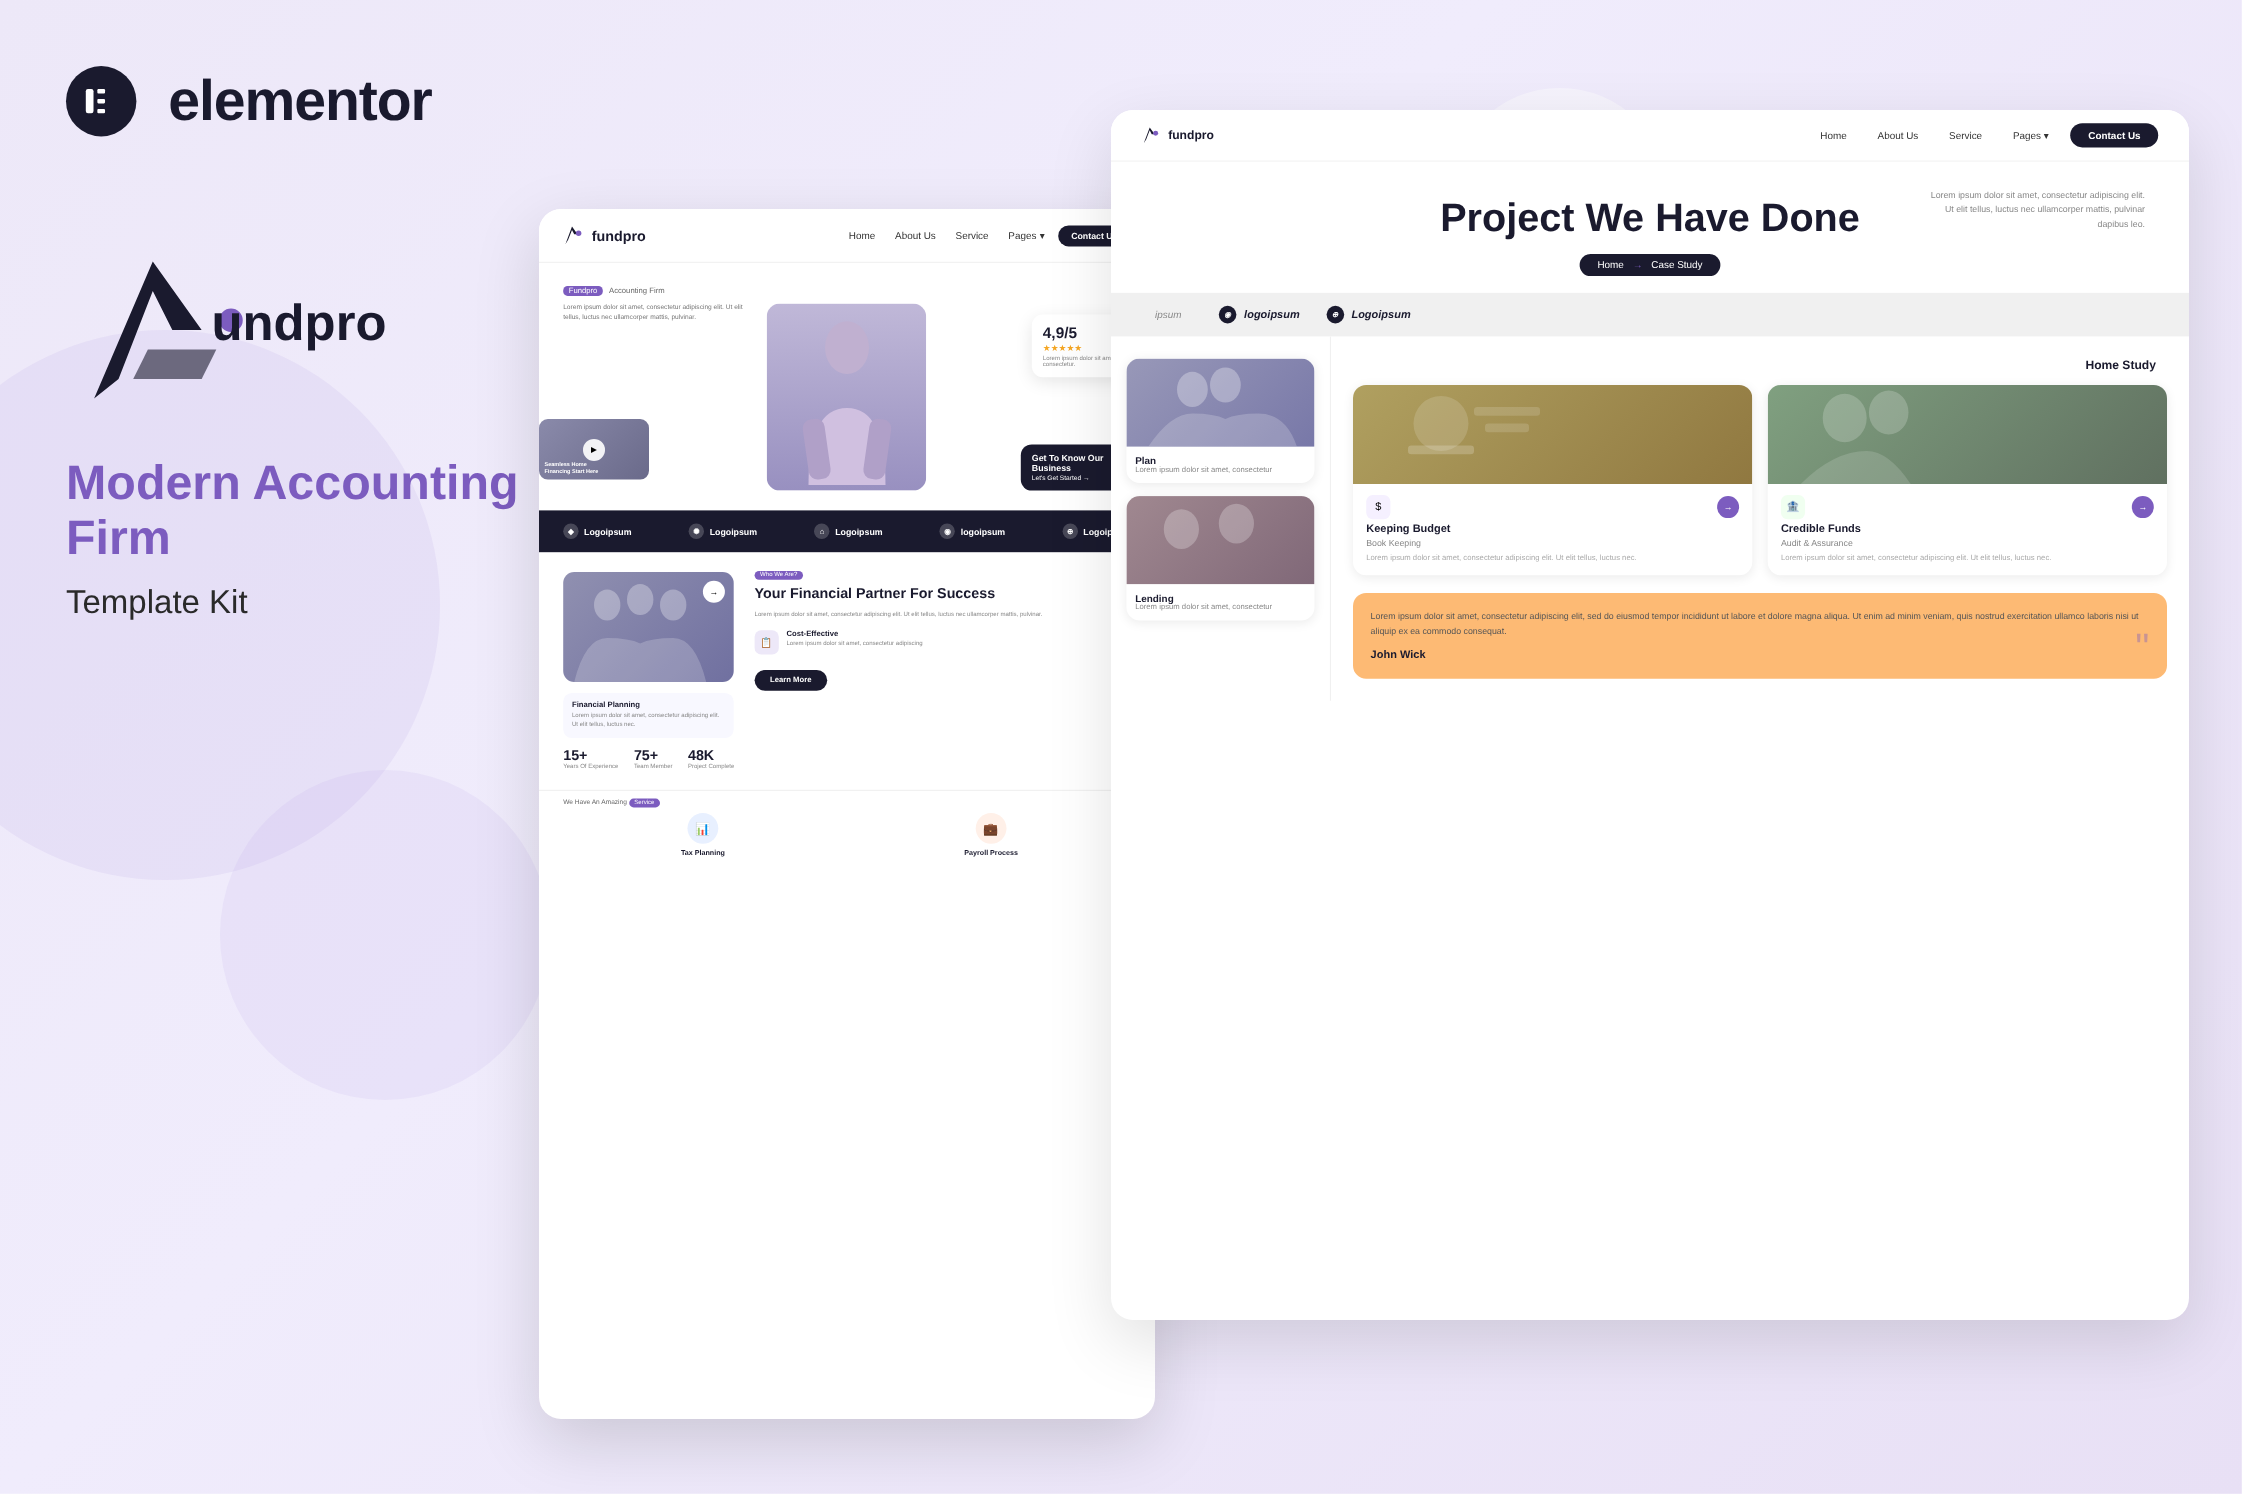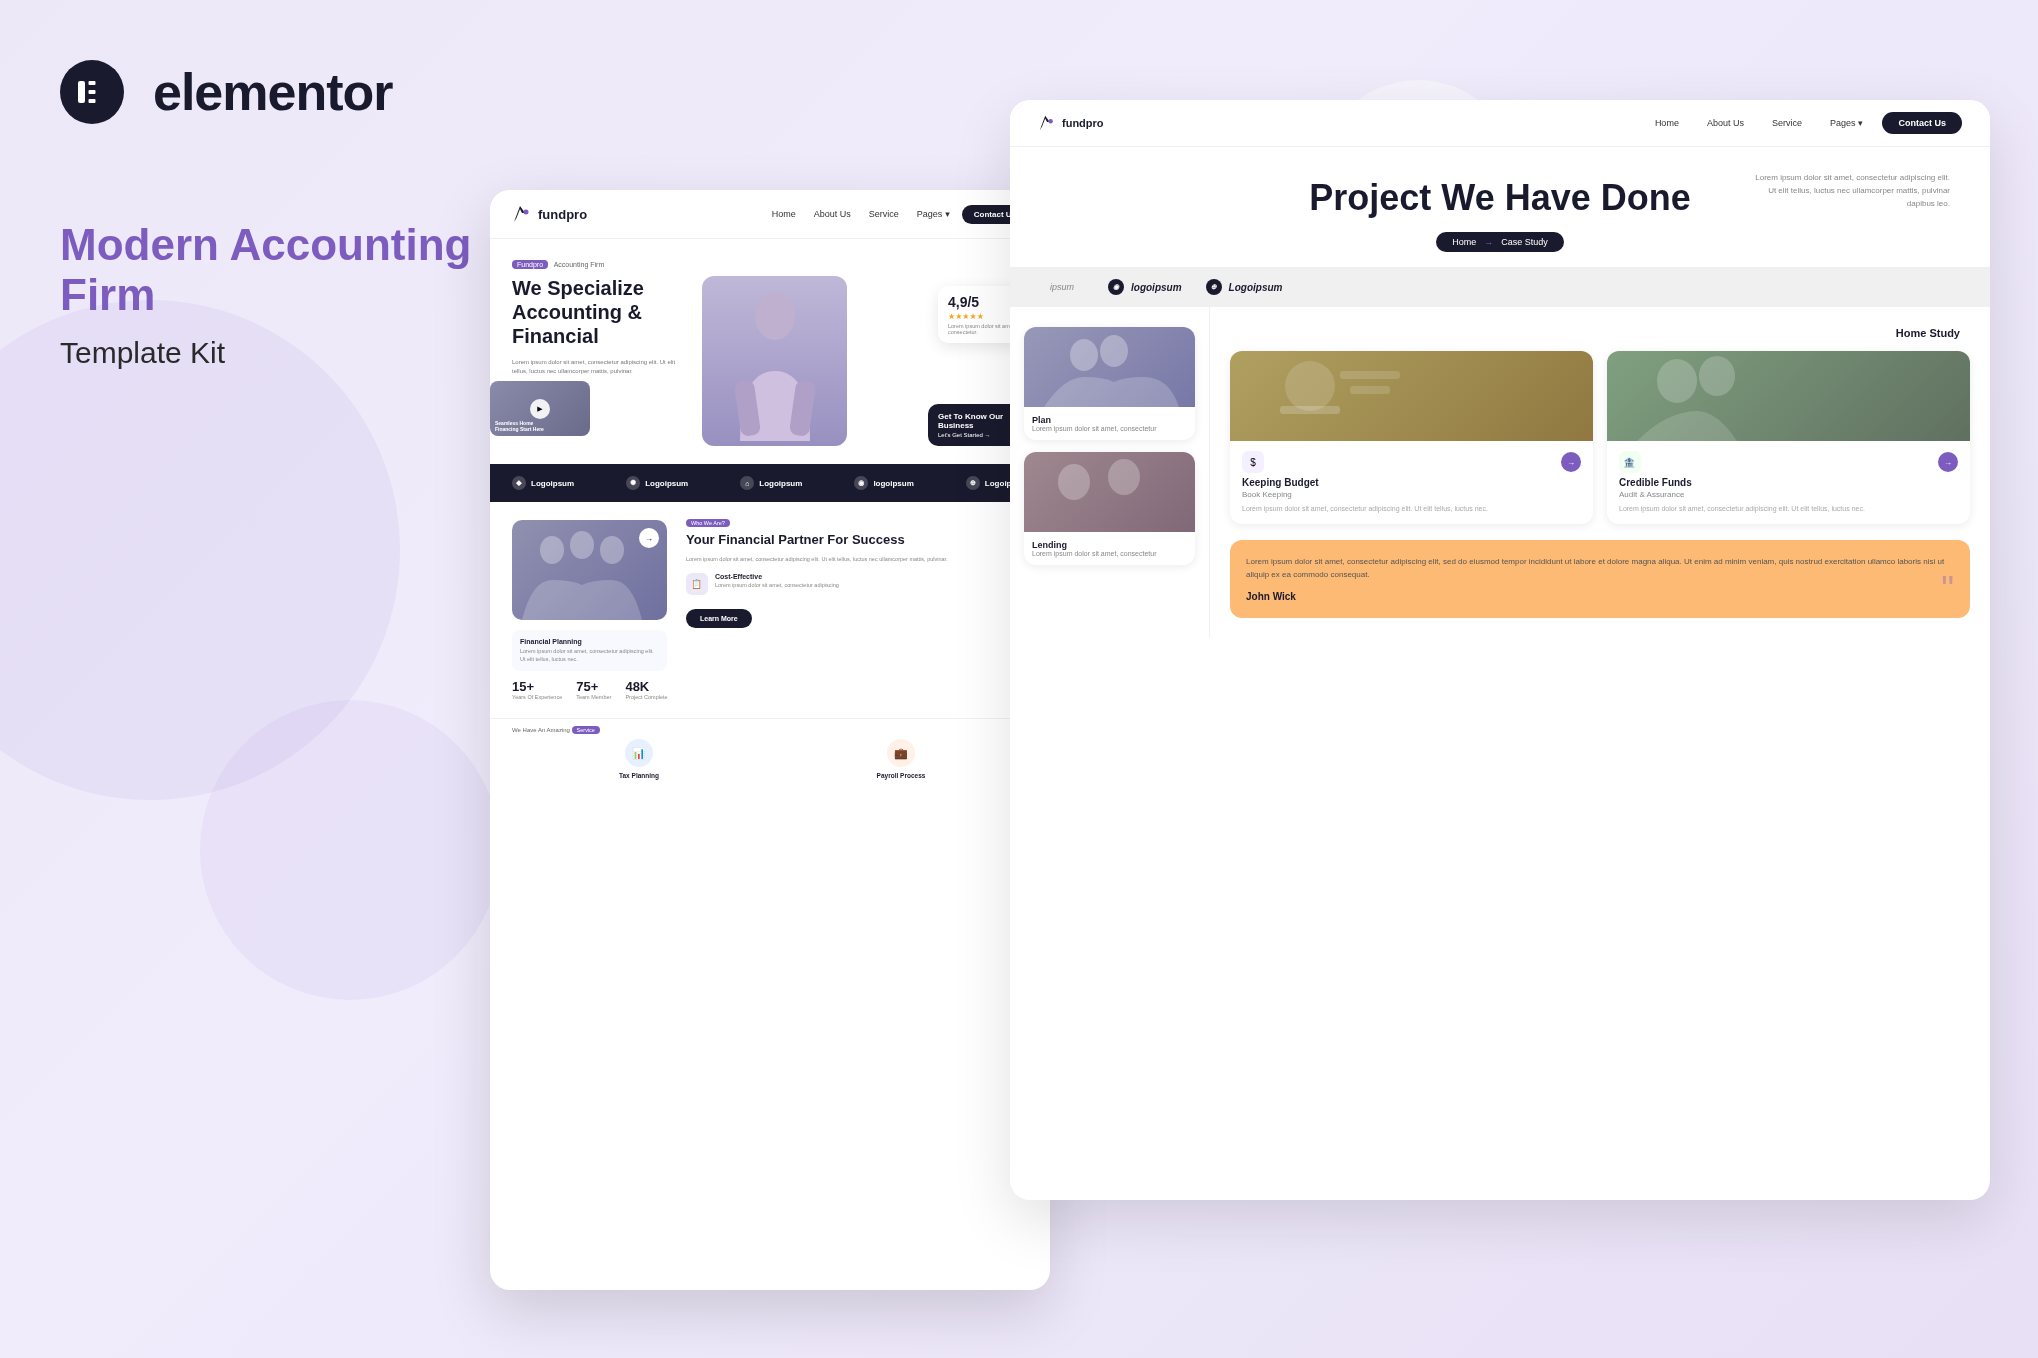--- a/index.html
+++ b/index.html
@@ -481,20 +481,29 @@
       <svg viewBox="0 0 36 36" fill="none">
         <rect x="4" y="7" width="7" height="22" rx="2" fill="white"></rect>
         <rect x="14.5" y="7" width="7" height="4" rx="1" fill="white"></rect>
         <rect x="14.5" y="16" width="7" height="4" rx="1" fill="white"></rect>
         <rect x="14.5" y="25" width="7" height="4" rx="1" fill="white"></rect>
       </svg>
     </div>
     <span class="elementor-text">elementor</span>
   </div>
 
+  <div class="fundpro-logo-large">
+    <svg viewBox="0 0 320 180" fill="none">
+
+      <path d="M20 160 L80 20 L130 90 L100 90 L80 50 L45 140 Z" fill="#1a1a2e"></path>
+      <path d="M75 110 L145 110 L130 140 L60 140 Z" fill="#1a1a2e" opacity="0.6"></path>
+      <circle cx="160" cy="80" r="12" fill="#7c5cbf"></circle>
+      <text x="140" y="100" font-size="52" font-weight="800" fill="#1a1a2e" font-family="Arial">undpro</text>
+    </svg>
+  </div>
 
   <div class="modern-accounting">Modern Accounting Firm</div>
   <div class="template-kit">Template Kit</div>
 </div>
 
 <div class="mockup-container">
 
   <div class="mockup-nav">
     <div class="nav-logo">
       <svg class="nav-logo-icon" viewBox="0 0 20 20" fill="none">
@@ -511,21 +520,20 @@
     </div>
     <div class="nav-contact-btn">Contact Us</div>
   </div>
 
   <div class="hero-section">
     <div class="hero-tag">
       <span>Fundpro</span> Accounting Firm
     </div>
     <div class="hero-content-row">
       <div class="hero-left">
-        <div class="hero-title">We Specialize Accounting &amp; Financial</div>
         <div class="hero-desc">Lorem ipsum dolor sit amet, consectetur adipiscing elit. Ut elit tellus, luctus nec ullamcorper mattis, pulvinar.</div>
 
         <div class="video-card">
           <div class="video-play">▶</div>
           <div class="video-label">Seamless Home<br>Financing Start Here</div>
         </div>
       </div>
       <div class="hero-right">
 
         <div class="hero-image-main">

